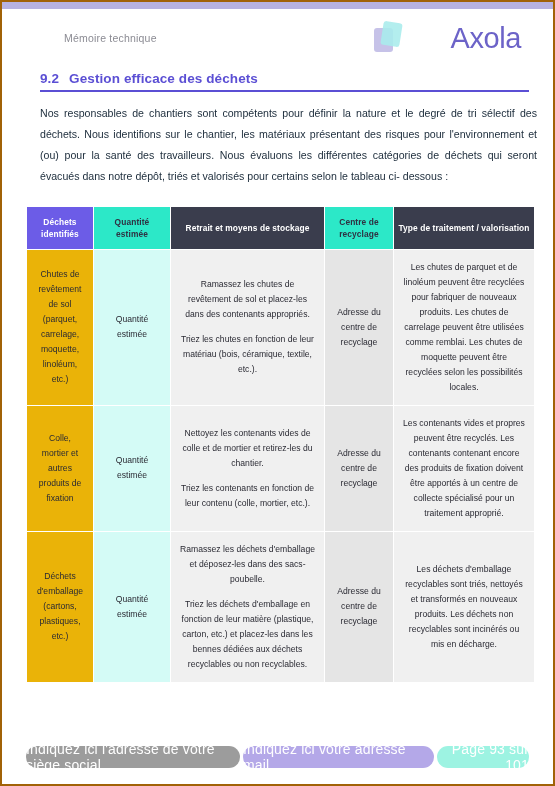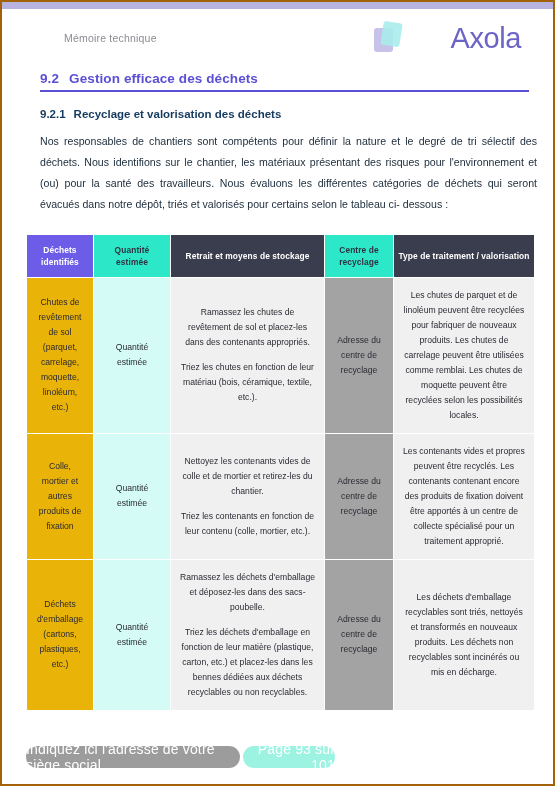--- a/index.html
+++ b/index.html
@@ -148,21 +148,21 @@
     font-size: 8.6px;
     line-height: 15px;
     padding: 10px 9px;
     vertical-align: middle;
     text-align: center;
     color: #2a2a33;
   }
   td.c-ident { background: #eab308; color: #2a2a33; }
   td.c-qty   { background: #d4fbf6; color: #5b4fd4; }
   td.c-proc  { background: #f0f0f0; }
-  td.c-ctr   { background: #a3a3a3; color: #5b4fd4; }
+  td.c-ctr   { background: #e5e5e5; color: #5b4fd4; }
   td.c-treat { background: #f0f0f0; }
   td p { margin: 0; }
   td p + p { margin-top: 10px; }
 
   
   .footer {
     position: absolute;
     left: 24px;
     right: 24px;
     bottom: 16px;
@@ -216,23 +216,20 @@
       </div>
     </div>
 
     <div class="h2-wrap">
       <div class="h2">
         <span class="num">9.2</span><span>Gestion efficace des déchets</span>
       </div>
       <div class="h2-rule"></div>
     </div>
 
-    <div class="h3">
-      <span class="num">9.2.1</span><span>Recyclage et valorisation des déchets</span>
-    </div>
 
     <div class="para">Nos responsables de chantiers sont compétents pour définir la nature et le degré de tri sélectif des déchets. Nous identifions sur le chantier, les matériaux présentant des risques pour l'environnement et (ou) pour la santé des travailleurs. Nous évaluons les différentes catégories de déchets qui seront évacués dans notre dépôt, triés et valorisés pour certains selon le tableau ci- dessous :</div>
 
     <table class="waste">
       <colgroup>
         <col style="width:66px">
         <col style="width:76px">
         <col style="width:153px">
         <col style="width:68px">
         <col style="width:140px">
@@ -277,16 +274,17 @@
           <td class="c-ctr">Adresse du centre de recyclage</td>
           <td class="c-treat">Les déchets d'emballage recyclables sont triés, nettoyés et transformés en nouveaux produits. Les déchets non recyclables sont incinérés ou mis en décharge.</td>
         </tr>
       </tbody>
     </table>
 
   </div>
 
   <div class="footer">
     <div class="foot-pill foot-addr">Indiquez ici l'adresse de votre siège social</div>
+    <div class="foot-pill foot-mail">Indiquez ici votre adresse mail</div>
     <div class="foot-pill foot-page">Page 93 sur 101</div>
   </div>
 
 </div>
 
 </body></html>

